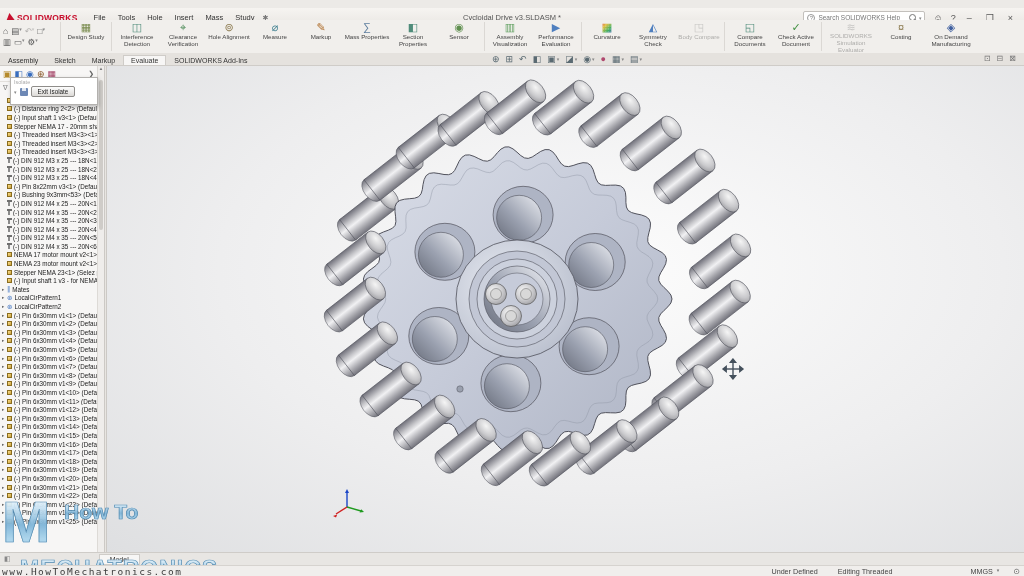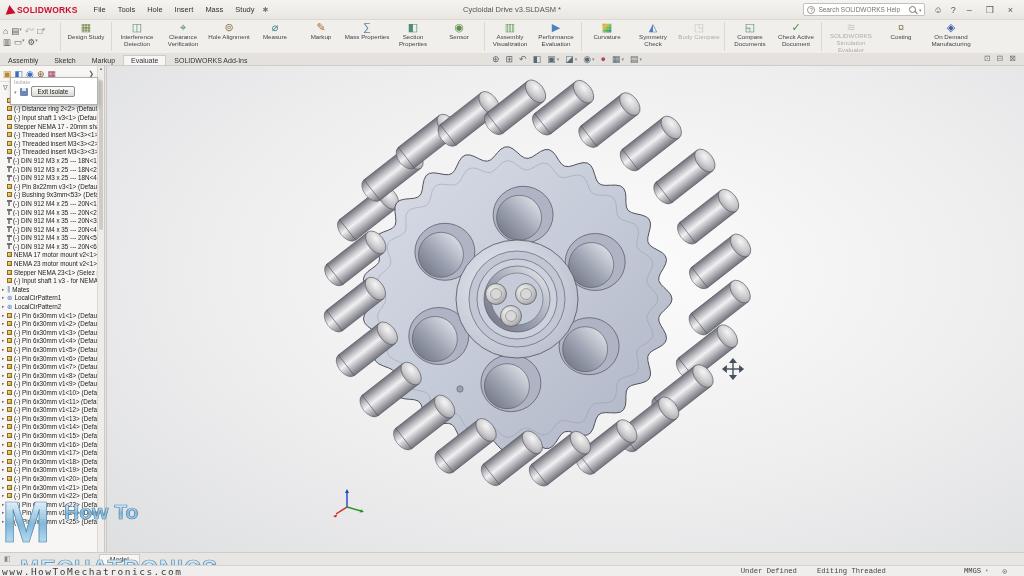--- a/index.html
+++ b/index.html
@@ -1,20 +1,20 @@
 <!DOCTYPE html>
 <html><head>
 <meta charset="utf-8">
 <style>
   * { box-sizing: border-box; margin:0; padding:0; }
   html,body { width:1024px; height:576px; overflow:hidden; }
   body { font-family:"Liberation Sans",sans-serif; background:#eceae7; position:relative; font-size:8px; color:#333; }
 
   
-  .titlebar { position:absolute; left:0; top:0; width:1024px; height:20px;
+  .titlebar { position:absolute; left:0; top:8px; width:1024px; height:20px;
     background:linear-gradient(#f6f4f1,#e9e6e2); display:flex; align-items:center; border-bottom:1px solid #dcd9d5; z-index:5;}
   .logo { display:flex; align-items:center; margin-left:5px; gap:2px; }
   .logo-tri { width:0; height:0; border-left:5px solid transparent; border-right:5px solid transparent; border-bottom:9px solid #c8102e; transform:rotate(-8deg); }
   .logo-text { color:#c8102e; font-weight:bold; font-size:8.5px; letter-spacing:.2px; }
   .menus { display:flex; gap:12px; margin-left:16px; font-size:7.5px; color:#333; }
   .menus span { cursor:default; }
   .pin-glyph { color:#777; font-size:7px; margin-left:8px; }
   .doc-title { position:absolute; left:50%; transform:translateX(-50%); color:#555; font-size:7.5px; }
   .tb-right { margin-left:auto; display:flex; align-items:center; gap:8px; padding-right:8px; }
   .searchbox { display:flex; align-items:center; width:122px; height:13px; background:#fff; border:1px solid #c3c0bc; border-radius:2px; padding:0 3px; gap:3px; }
@@ -76,21 +76,21 @@
     background:radial-gradient(ellipse at 55% 42%, #fcfcfc 0%, #eeeeef 55%, #dedfe1 100%); z-index:1; }
   .taskpane-ico { position:absolute; right:3px; top:20px; width:13px; height:13px; border-radius:50%;
     background:radial-gradient(circle at 35% 30%, #cfe7f5, #5b9bd0 60%, #2b5f9e); border:1px solid #888; z-index:3;}
 
   
   .bottomtabs { position:absolute; left:0; top:552px; width:1024px; height:13px; background:#e8e6e3; border-top:1px solid #cfccc8; display:flex; align-items:center; font-size:7px; z-index:2; }
   .bt-corner { margin-left:4px; color:#888; font-size:7px; }
   .mtab { margin-left:88px; background:#f7f6f5; border:1px solid #cfccc8; padding:0 10px; height:11px; line-height:10px; color:#333; }
   .statusbar { position:absolute; left:0; top:565px; width:1024px; height:11px; background:#f0eeec; border-top:1px solid #d6d3cf; display:flex; align-items:center; font-size:7.2px; color:#444; z-index:6; }
   .sb-url { margin-left:2px; font-family:"DejaVu Sans Mono",monospace; font-weight:normal; font-size:9.5px; letter-spacing:1.5px; color:#3c3c3c; }
-  .sb-right { margin-left:auto; display:flex; align-items:flex-start; padding-right:17px;font-family:Liberation Mono, monospace; }
+  .sb-right { margin-left:auto; display:flex; align-items:flex-start; padding-right:4px; }
   .sb-s1 { margin-right:20px; } .sb-s2 { margin-right:78px; } .sb-units { margin-right:4px; }
   .sb-dd { font-size:5px; color:#777; margin-right:14px; }
   .sb-ico { font-size:8px; color:#666; }
 
   
   .wm { position:absolute; z-index:5; font-weight:bold; opacity:.95;
     background:linear-gradient(#e2f2fc 15%, #7fb5d8 55%, #a9d4ec 80%);
     -webkit-background-clip:text; background-clip:text; color:transparent;
     -webkit-text-stroke:0.7px #4d86ad; }
   .wm-m { left:2px; top:494px; font-size:58px; line-height:56px; }

